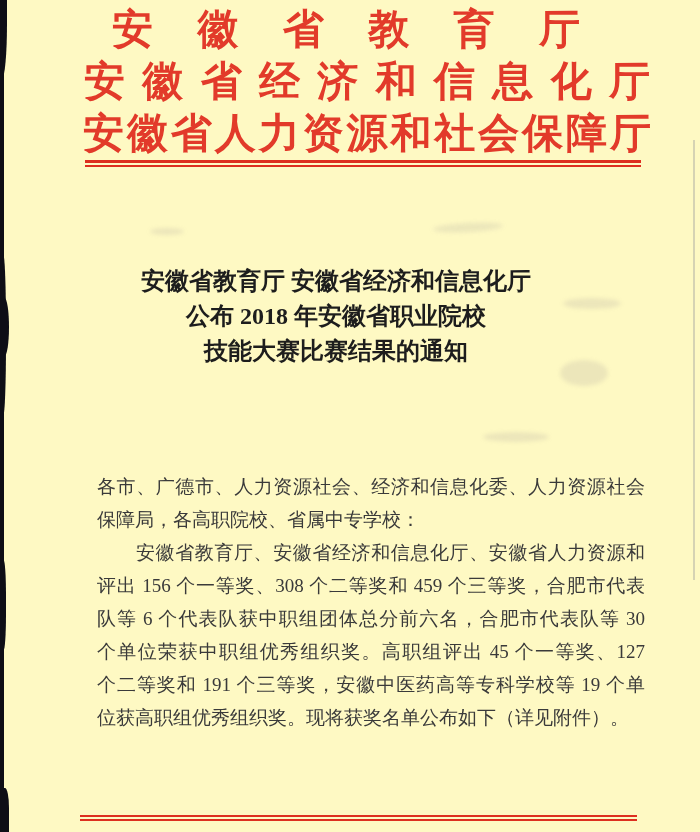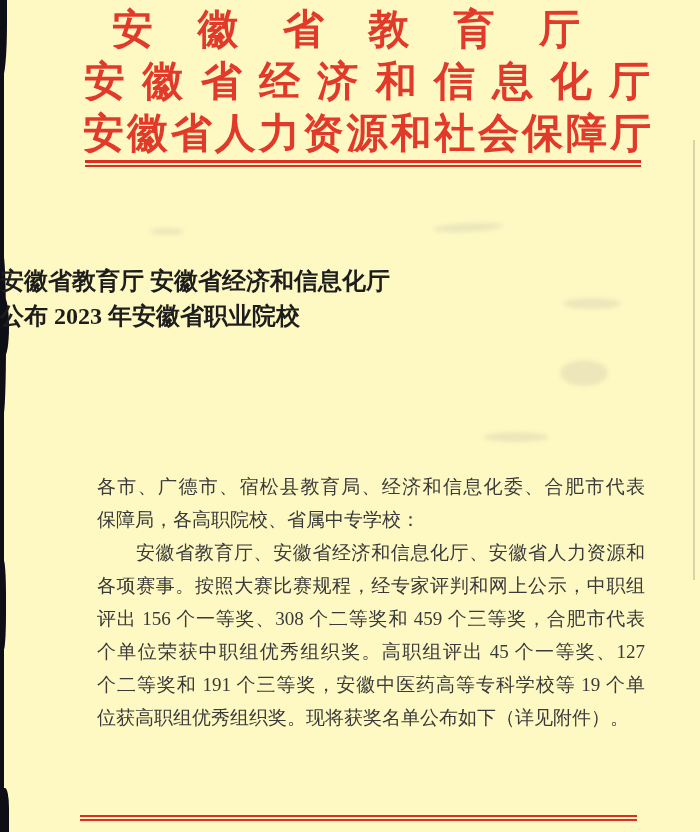--- a/index.html
+++ b/index.html
@@ -49,21 +49,21 @@
     line-height: 24px;
     color: #3f3f3f;
   }
 
   
   .title {
     position: absolute;
     left: 0;
     top: 264px;
     width: 672px;
-    text-align: left;
+    text-align: center;
     color: #1d1d1d;
     font-weight: 700;
     font-size: 24px;
   }
   .tl { line-height: 35px; }
 
   
   .body-text {
     position: absolute;
     left: 97px;
@@ -121,29 +121,30 @@
 
   <div class="hd hd1">安徽省教育厅</div>
   <div class="hd hd2">安徽省经济和信息化厅</div>
   <div class="hd hd3">安徽省人力资源和社会保障厅</div>
 
   <div class="rule rule-top"></div>
 
 
   <div class="title">
     <div class="tl">安徽省教育厅 安徽省经济和信息化厅</div>
-    <div class="tl">公布 2023 年安徽省职业院校</div>
+    <div class="tl">公布 2018 年安徽省职业院校</div>
+    <div class="tl">技能大赛比赛结果的通知</div>
   </div>
 
   <div class="body-text">
-    <div class="bl fill">各市、广德市、宿松县教育局、经济和信息化委、合肥市代表</div>
+    <div class="bl fill">各市、广德市、人力资源社会、经济和信息化委、人力资源社会</div>
     <div class="bl">保障局，各高职院校、省属中专学校：</div>
     <div class="bl fill indent">安徽省教育厅、安徽省经济和信息化厅、安徽省人力资源和</div>
-    <div class="bl fill">各项赛事。按照大赛比赛规程，经专家评判和网上公示，中职组</div>
     <div class="bl fill">评出 156 个一等奖、308 个二等奖和 459 个三等奖，合肥市代表</div>
+    <div class="bl fill">队等 6 个代表队获中职组团体总分前六名，合肥市代表队等 30</div>
     <div class="bl fill">个单位荣获中职组优秀组织奖。高职组评出 45 个一等奖、127</div>
     <div class="bl fill">个二等奖和 191 个三等奖，安徽中医药高等专科学校等 19 个单</div>
     <div class="bl">位获高职组优秀组织奖。现将获奖名单公布如下（详见附件）。</div>
   </div>
 
   <div class="rule rule-bottom"></div>
 
 </div>
 
 </body></html>

